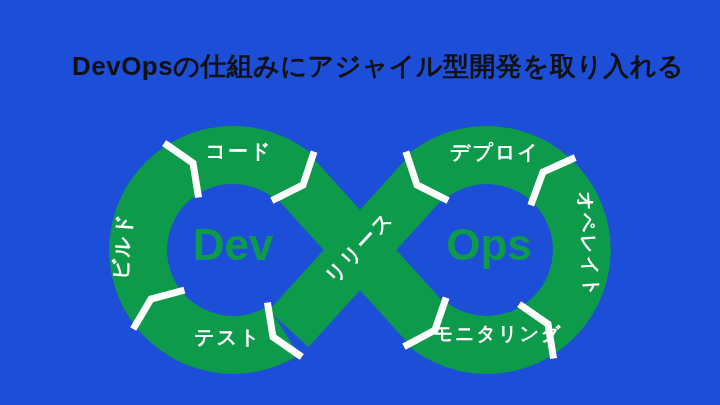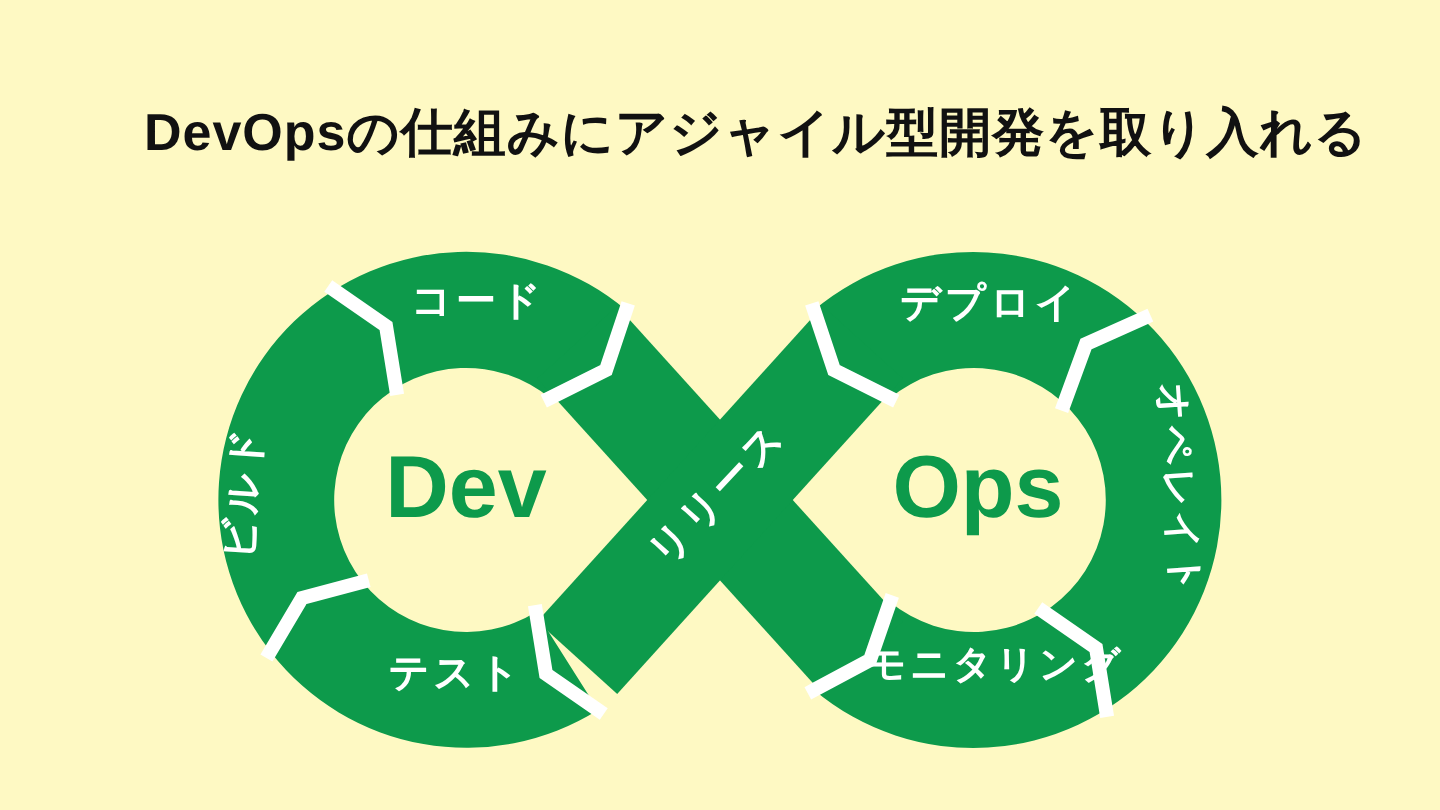--- a/index.html
+++ b/index.html
@@ -1,19 +1,19 @@
 <!DOCTYPE html>
 <html><head>
 <meta charset="utf-8">
 <style>
   html,body{margin:0;padding:0;background:#ffffff;}
   .canvas{
     position:relative;
     width:720px;height:405px;
-    background:#fef9c3;
+    background:#1d4ed8;
     overflow:hidden;
     font-family:"Liberation Sans","DejaVu Sans",sans-serif;
   }
   svg{display:block;}
   .ribbon{fill:#0D9A4B;stroke:none;}
   .gap{fill:none;stroke:#ffffff;stroke-width:7;stroke-linecap:square;stroke-linejoin:miter;}
   .seg-label{
     fill:#ffffff;font-weight:bold;font-size:20px;letter-spacing:2px;
     text-anchor:middle;dominant-baseline:central;
     font-family:"Liberation Sans","DejaVu Sans",sans-serif;

